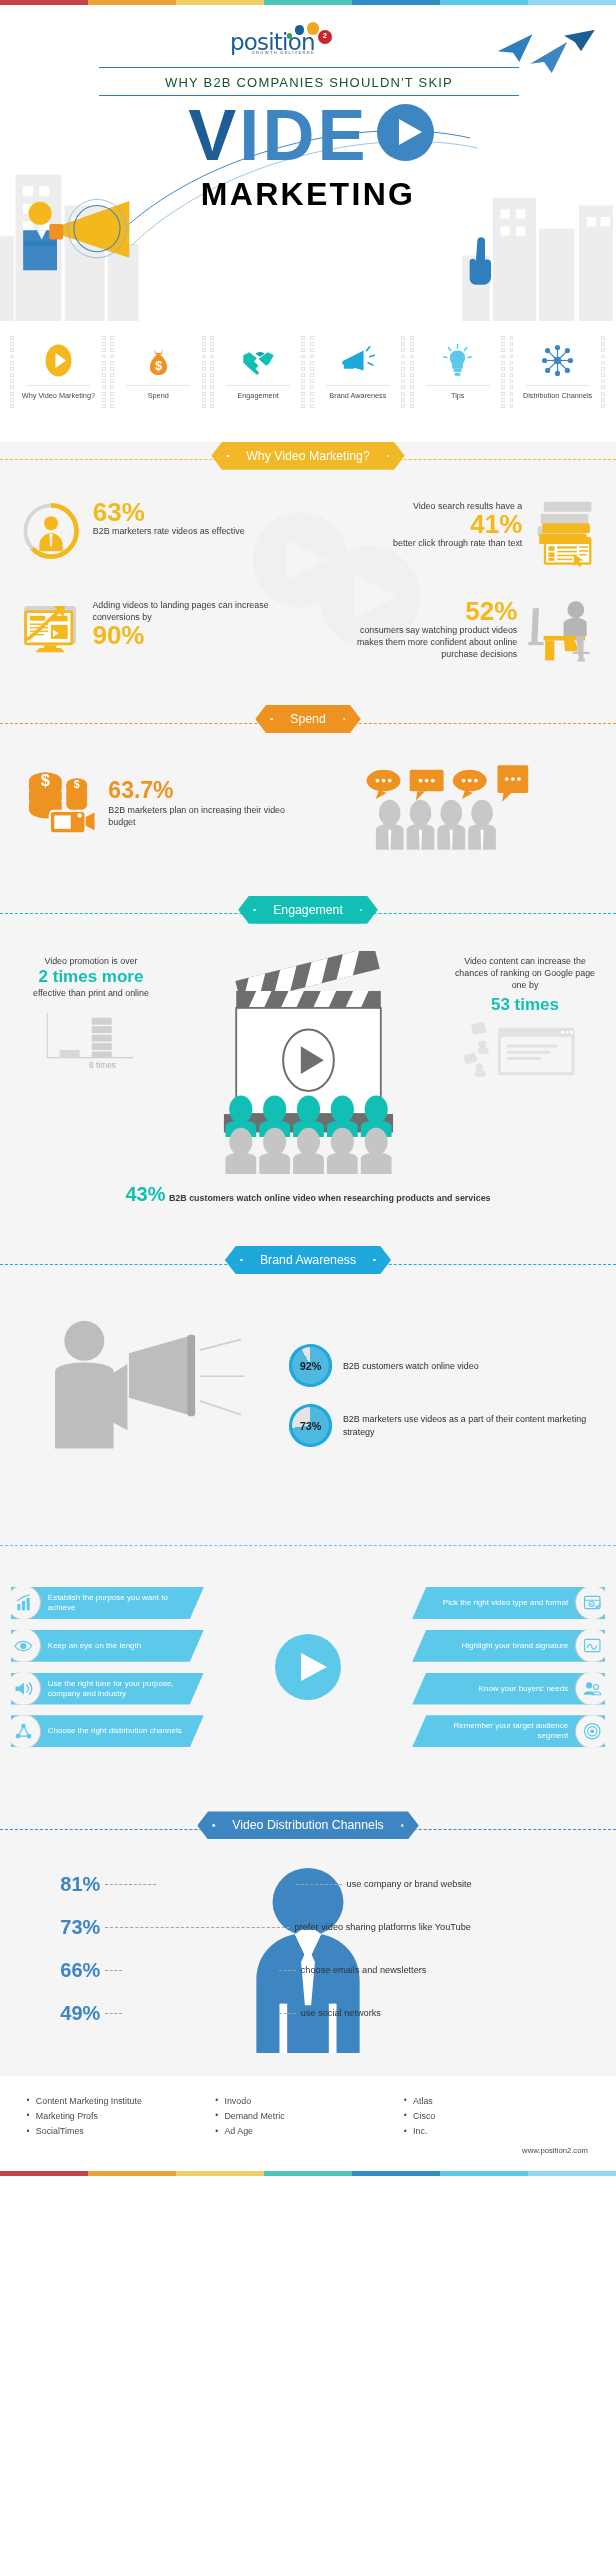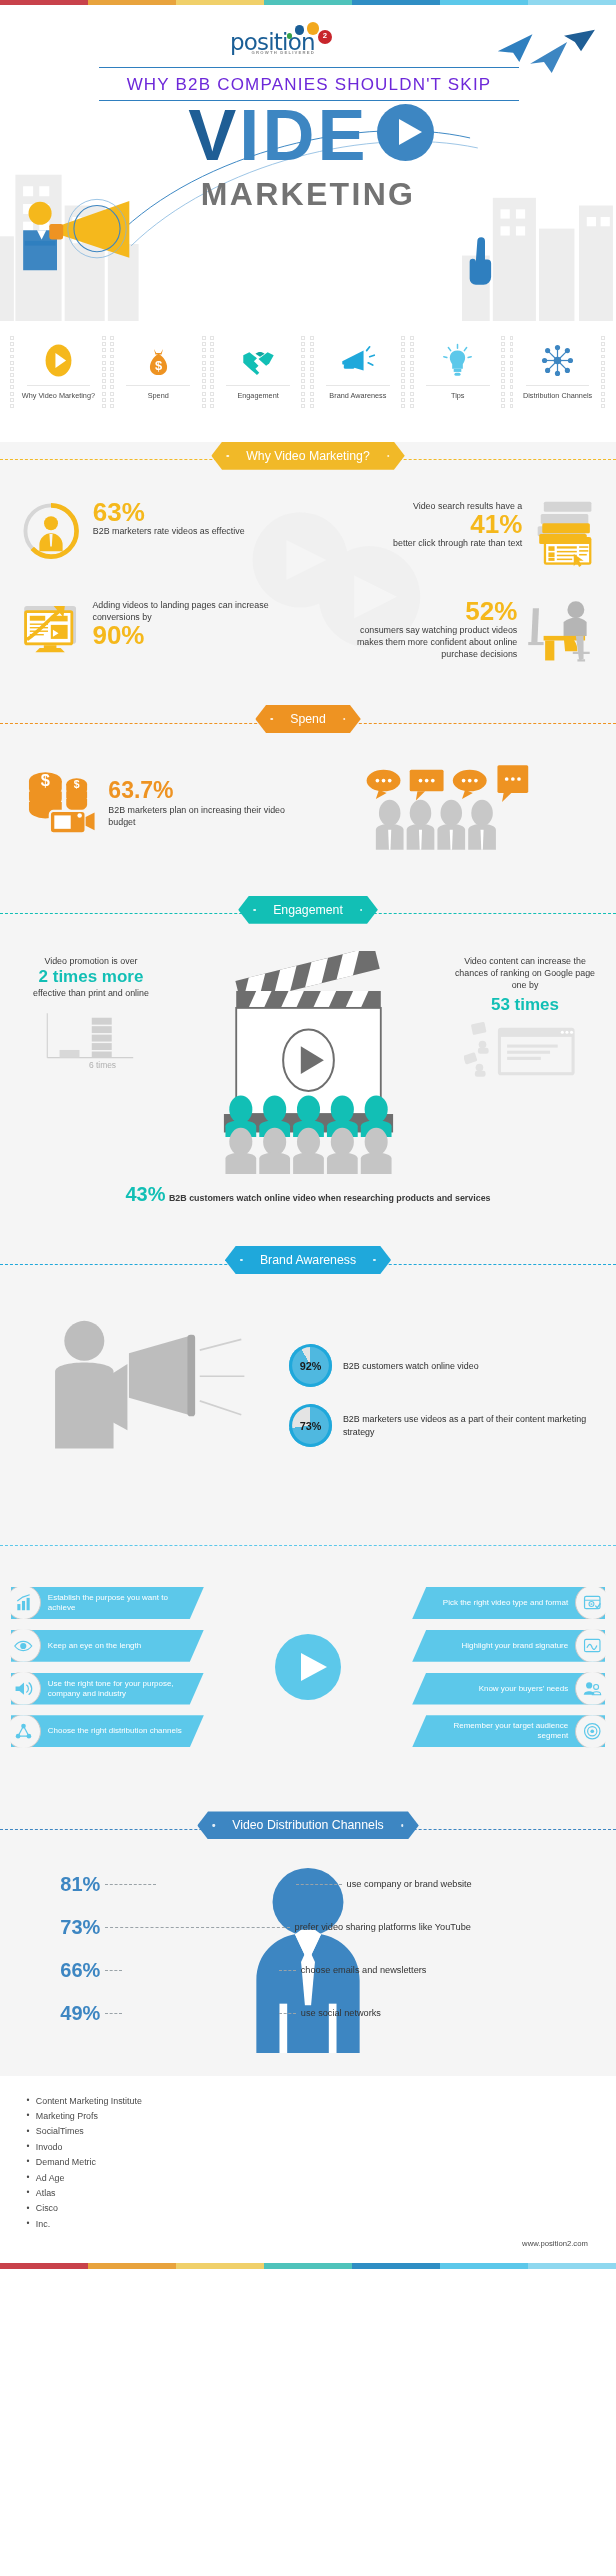--- a/index.html
+++ b/index.html
@@ -41,21 +41,21 @@
   .dot.b { width: 9.2px; height: 9.2px; background: #1a5e96; left: 65px; top: 3.1px; }
   .dot.y { width: 12.3px; height: 12.3px; background: #f2a81d; left: 77px; top: 0px; }
   .dot.r {
     width: 14px; height: 14px; background: #c8252b; left: 88px; top: 7.7px;
     color: #fff; font-size: 7.7px; text-align: center; line-height: 12.3px; font-weight: bold;
   }
 
   .subtitle-wrap { position: absolute; top: 62px; left: 99px; width: 420px; }
   .subtitle {
     border-top: 1.5px solid #2f7fbf; border-bottom: 1.5px solid #2f7fbf;
-    color: #6d28d9; font-size: 17px; letter-spacing: 1.2px;
+    color: #14532d; font-size: 13px; letter-spacing: 1.2px;
     text-align: center; padding: 6.2px 0 5.4px; font-weight: 400;
     font-family: "Liberation Sans", sans-serif;
   }
   .bigtitle {
     position: absolute; top: 94px; left: 0; width: 100%;
     text-align: center;
   }
   .video-word {
     font-size: 72px; font-weight: bold; color: #3d86c2; letter-spacing: 3.1px;
     line-height: 1; display: inline-block; position: relative;
@@ -65,21 +65,21 @@
   .play-badge {
     position: absolute; right: -6.2px; top: 4.6px;
     width: 57px; height: 57px; border-radius: 50%; background: #3d86c2;
   }
   .play-badge::after {
     content: ""; position: absolute; left: 21.6px; top: 15.4px;
     border-left: 23px solid #fff; border-top: 13px solid transparent;
     border-bottom: 13px solid transparent;
   }
   .marketing-word {
-    font-size: 32px; font-weight: bold; color: #737373; letter-spacing: 2.3px;
+    font-size: 32px; font-weight: bold; color: #000000; letter-spacing: 2.3px;
     margin-top: 4.6px; display: inline-block;
   }
   .megaphone { position: absolute; left: 6.2px; bottom: 37px; }
   .cursor-hand { position: absolute; right: 108px; bottom: 29px; }
   .swoosh { position: absolute; left: 108px; top: 116px; }
 
   
   .iconnav {
     display: flex; justify-content: space-between;
     padding: 12.3px 10.8px 15.4px; background: #fff; gap: 4.6px;
@@ -194,21 +194,21 @@
   .dist-person { position: absolute; left: 50%; transform: translateX(-50%); top: 15.4px; }
   .dist-rows { position: relative; z-index: 3; }
   .dist-row { position: absolute; display: flex; align-items: center; width: 100%; }
   .dist-pct { font-size: 20px; font-weight: bold; color: #3d86c2; width: 85px; text-align: right; }
   .dist-dash { flex: 1; border-top: 0.8px dashed #9aa3a8; margin: 0 4.6px; }
   .dist-lbl { font-size: 9.2px; color: #333; width: 254px; }
 
   
   .sources { background: #fff; padding: 20px 25px 7.7px; position: relative; }
   .src-title { font-size: 16px; color: #4a4a4a; margin-bottom: 9.2px; }
-  .src-cols { display: flex; flex-direction: column; }
+  .src-cols { display: flex; }
   .src-col { width: 33.33%; }
   .src-item { font-size: 8.9px; color: #4a4a4a; margin-bottom: 5.4px; padding-left: 10.8px; position: relative; }
   .src-item::before {
     content: "\2022"; position: absolute; left: 1.5px; top: -0.8px; color: #4a4a4a; font-size: 8.5px;
   }
   .src-url { text-align: right; font-size: 7.7px; color: #4a4a4a; padding: 4.6px 3.1px 7.7px; }
 </style>
 </head>
 <body>
 

